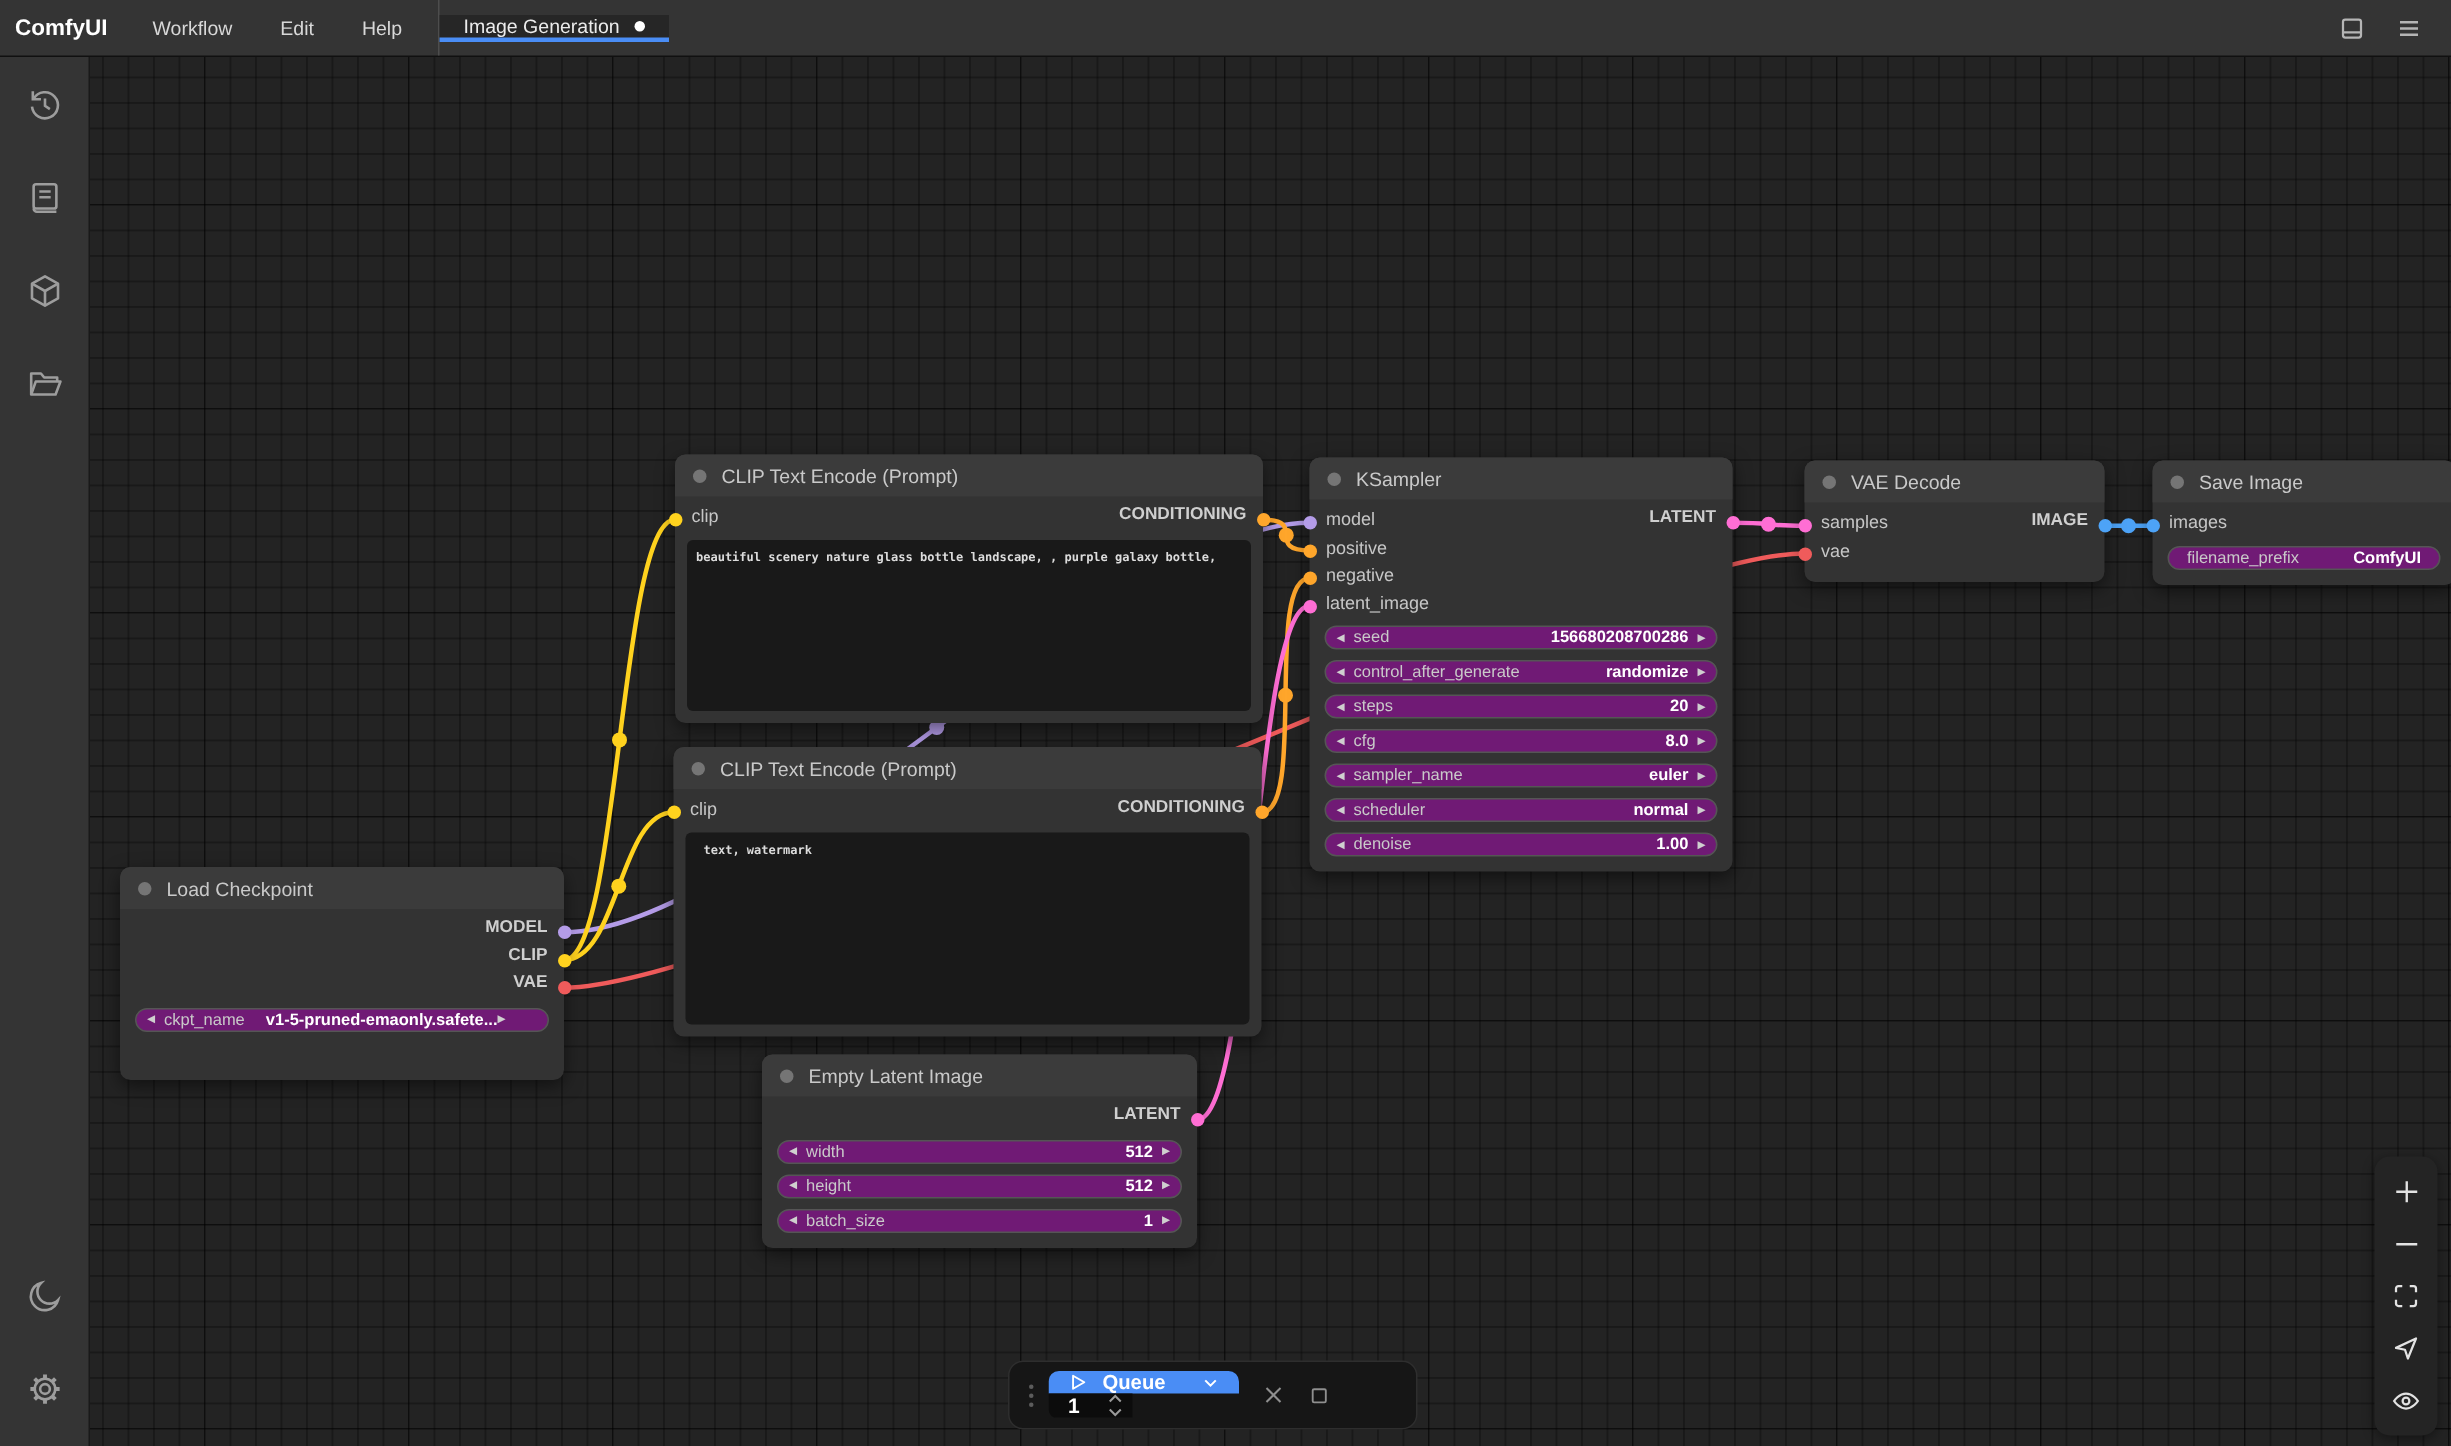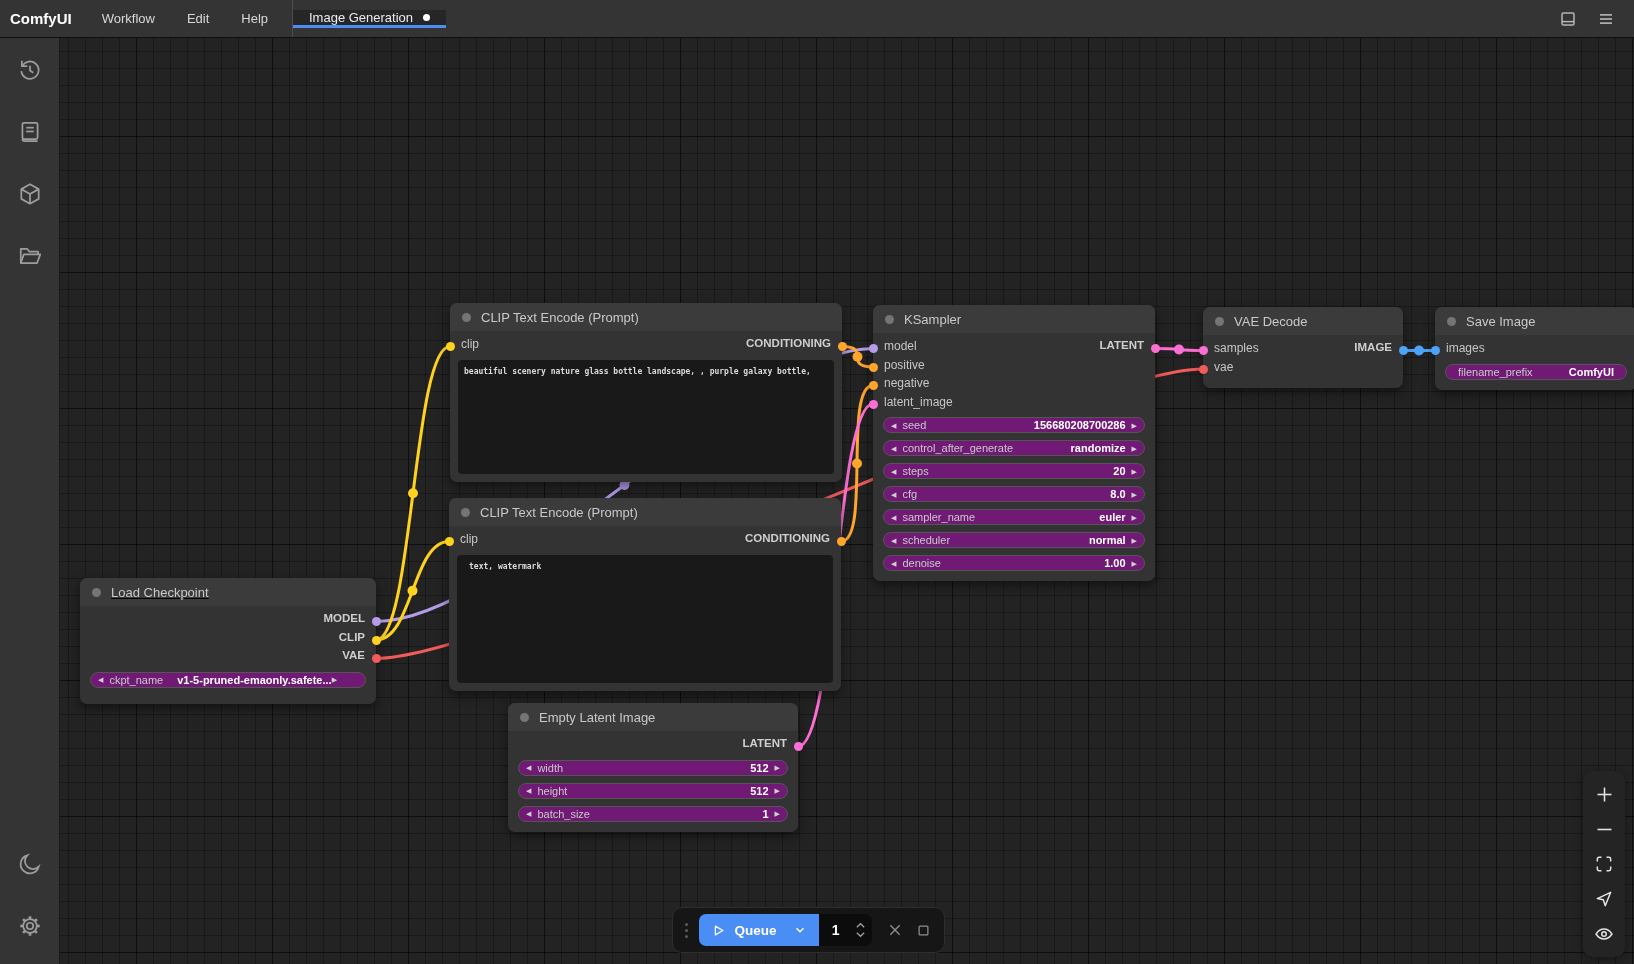--- a/index.html
+++ b/index.html
@@ -64,21 +64,21 @@
   .sb-top { display:flex; flex-direction:column; gap:22px; margin-top:12px; }
   .sb-bottom { margin-top:auto; display:flex; flex-direction:column; gap:22px; margin-bottom:18px; }
 
   
   #queuebar { position:absolute; left:672px; top:907px; width:273px; height:46px; background:#161616;
     border:1px solid #2e2e2e; border-radius:10px; z-index:8; display:flex; align-items:center;
     padding:0 10px; }
   #drag-dots { color:#5c5c5c; font-size:13px; letter-spacing:0; line-height:4.5px; width:8px;
     display:flex; flex-direction:column; gap:3px; align-items:center; }
   #drag-dots i { width:3px; height:3px; border-radius:50%; background:#5c5c5c; display:block; }
-  #queue-group { display:flex; height:32px; margin-left:8px; border-radius:7px; overflow:hidden; }
+  #queue-group { display:flex; height:32px; margin-left:8px; border-radius:7px; overflow:hidden;flex-direction:column; }
   #queue-btn { width:127px; background:#4a8df5; display:flex; align-items:center; padding:0 12px;
     gap:9px; border:none; cursor:pointer; }
   #queue-btn .qlabel { color:#fff; font-size:13.5px; font-weight:600; font-family:"Liberation Sans",sans-serif; }
   #queue-btn svg { color:#fff; }
   #queue-btn .chev { margin-left:auto; }
   #batch-box { width:56px; background:#0c0c0c; display:flex; align-items:center; padding:0 6px 0 13px; }
   #batch-count { color:#fff; font-weight:700; font-size:14px; flex:1; }
   .stepper { display:flex; flex-direction:column; gap:2px; color:#9a9a9a; }
   .qb-icon { color:#8f8f8f; display:flex; align-items:center; justify-content:center; width:22px; height:22px; }
   #clear-btn { margin-left:12px; }
@@ -108,21 +108,21 @@
       <path d="M 841 541.5 C 871 541.5, 843 385.5, 873 385.5" fill="none" stroke="#ffa62b" stroke-width="3" stroke-linecap="round"></path>
       <circle cx="857" cy="463.5000305175781" r="5" fill="#ffa62b"></circle>
       <path d="M 798 746.5 C 835.5 746.5, 835.5 404, 873 404" fill="none" stroke="#ff6ed4" stroke-width="3" stroke-linecap="round"></path>
       <circle cx="835.5" cy="575.25" r="5" fill="#ff6ed4"></circle>
       <path d="M 1155 348.5 C 1185 348.5, 1173 350.5, 1203 350.5" fill="none" stroke="#ff6ed4" stroke-width="3" stroke-linecap="round"></path>
       <circle cx="1179" cy="349.5" r="5" fill="#ff6ed4"></circle>
       <path d="M 1403 350.5 C 1433 350.5, 1405 350.5, 1435 350.5" fill="none" stroke="#4da3f7" stroke-width="3" stroke-linecap="round"></path>
       <circle cx="1419" cy="350.5" r="5" fill="#4da3f7"></circle>
     </svg>
   <div id="nodes-layer">
-      <div class="node" style="left: 80px; top: 578px; width: 296px; height: 126px; text-decoration: underline;">
+      <div class="node" style="left: 80px; top: 578px; width: 296px; height: 142px;">
         <div class="node-header">
           <span class="collapse-dot"></span>
     <span class="node-title">Load Checkpoint</span>
         </div>
         <div class="slot-row" style="top: 34px;">
           <span class="slot-out">MODEL</span>
         </div>
         <span class="port" style="left: 291.5px; top: 39px; background: rgb(180, 156, 232);"></span>
         <div class="slot-row" style="top: 52.5px;">
           <span class="slot-out">CLIP</span>

